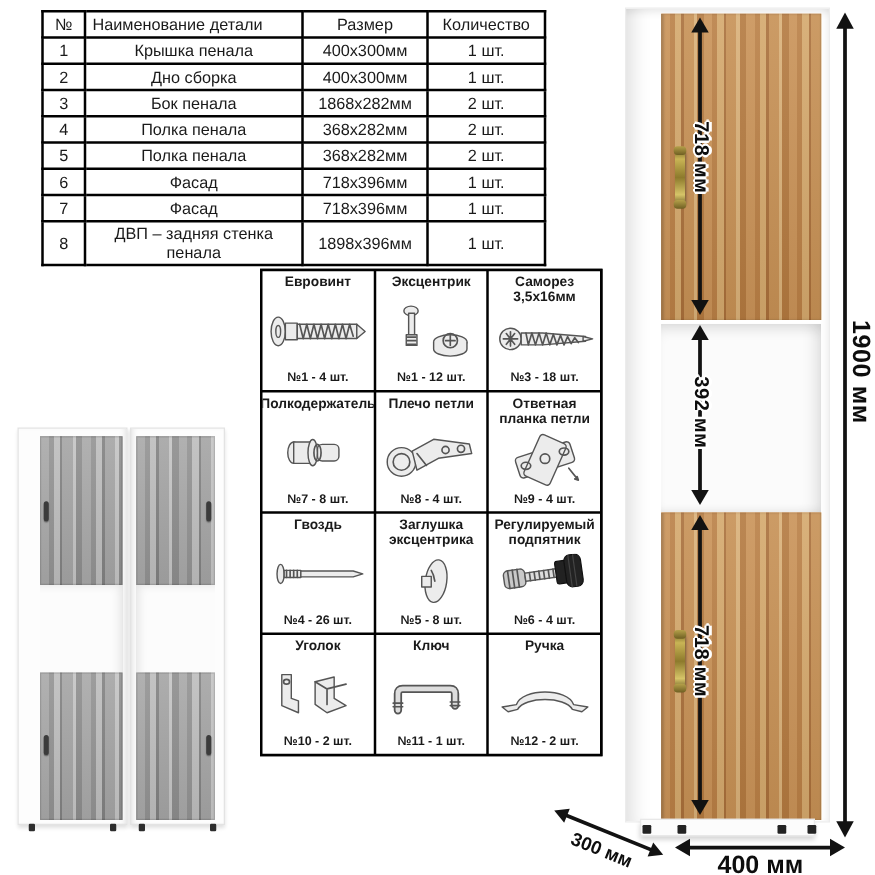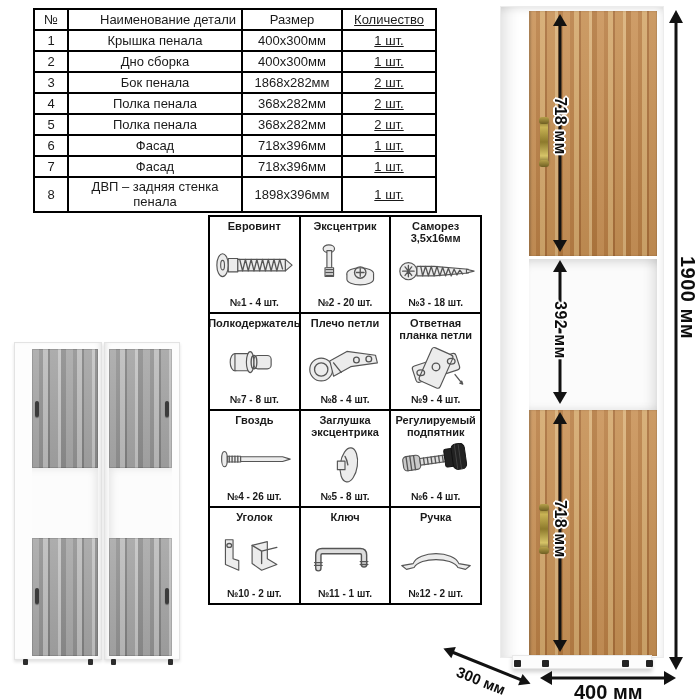--- a/index.html
+++ b/index.html
@@ -5,21 +5,21 @@
   html,body{margin:0;padding:0;background:#fff;}
   .canvas{position:relative;width:700px;height:700px;background:#ffffff;overflow:hidden;
           font-family:"Liberation Sans", sans-serif;color:#1a1a1a;}
 
   
   table.parts{position:absolute;left:33px;top:8px;border-collapse:collapse;font-size:13px;line-height:1.18;}
   .parts th,.parts td{border:2px solid #000;padding:1px 5px;text-align:center;font-weight:normal;height:17px;}
   .parts .c-num{width:22px;}
   .parts .c-name{width:162px;text-align:center;}
   .parts .c-size{width:88px;margin-left:46px;}
-  .parts .c-qty{width:82px;text-decoration:underline;}
+  .parts .c-qty{width:82px;}
 
   
   .hw{position:absolute;left:208px;top:215px;width:270px;height:386px;display:grid;
       grid-template-columns:repeat(3,1fr);grid-template-rows:repeat(4,1fr);
       background:#000;gap:2px;border:2px solid #000;}
   .hw-cell{background:#fff;display:flex;flex-direction:column;align-items:center;
            justify-content:space-between;padding:3px 2px 4px 2px;overflow:hidden;}
   .hw-title{font-weight:bold;font-size:11px;text-align:center;line-height:1.12;}
   .hw-qty{font-weight:bold;font-size:10px;white-space:nowrap;}
   .hw-icon{flex:1;display:flex;align-items:center;justify-content:center;width:100%;}
@@ -91,21 +91,21 @@
 </style>
 </head>
 <body>
 
 <div class="canvas">
 
   <table class="parts">
     <tbody>
         <tr>
       <th class="c-num">№</th>
-      <th class="c-name" style="text-align:right">Наименование детали</th>
+      <th class="c-name" style="text-align:left">Наименование детали</th>
       <th class="c-size">Размер</th>
       <th class="c-qty">Количество</th>
     </tr>
     <tr>
           <td class="c-num">1</td>
           <td class="c-name">Крышка пенала</td>
           <td class="c-size">400х300мм</td>
           <td class="c-qty">1 шт.</td>
         </tr>
     <tr>
@@ -177,21 +177,21 @@
             <ellipse class="fl" cx="25" cy="6" rx="6" ry="4"></ellipse>
             <rect class="fl" x="23" y="8" width="5" height="18"></rect>
             <rect class="fl" x="21" y="26" width="9" height="9"></rect>
             <path class="ln" d="M22 28 h7 M22 31 h7 M22 34 h7"></path>
             <ellipse class="fl" cx="58" cy="32" rx="14" ry="6"></ellipse>
             <path class="fl" d="M44 32 v6 a14 6 0 0 0 28 0 v-6"></path>
             <circle class="ln" cx="58" cy="31" r="6"></circle>
             <path class="ln" d="M58 27 v8 M54 31 h8"></path>
           </svg>
       </div>
-      <div class="hw-qty">№2 - 20 шт.</div>
+      <div class="hw-qty">№1 - 12 шт.</div>
     </div>
 
     <div class="hw-cell">
       <div class="hw-title">Саморез 3,5х16мм</div>
       <div class="hw-icon">
         <svg viewBox="0 0 84 36">
             <circle class="fl" cx="13" cy="18" r="9"></circle>
             <path class="ln" d="M13 12 v12 M7 18 h12 M9.5 13.5 l7 9 M16.5 13.5 l-7 9"></path>
             <path class="fl" d="M22 13 h18 l36 3 v4 l-36 3 h-18 z"></path>
             <path class="ln" d="M26 13 l2 10 l3 -10 l3 10 l3 -10 l3 10 l3 -10 l3 10 l3 -9 l3 9 l3 -8 l3 8 l3 -7 l3 6 l3 -5 l3 4"></path>

